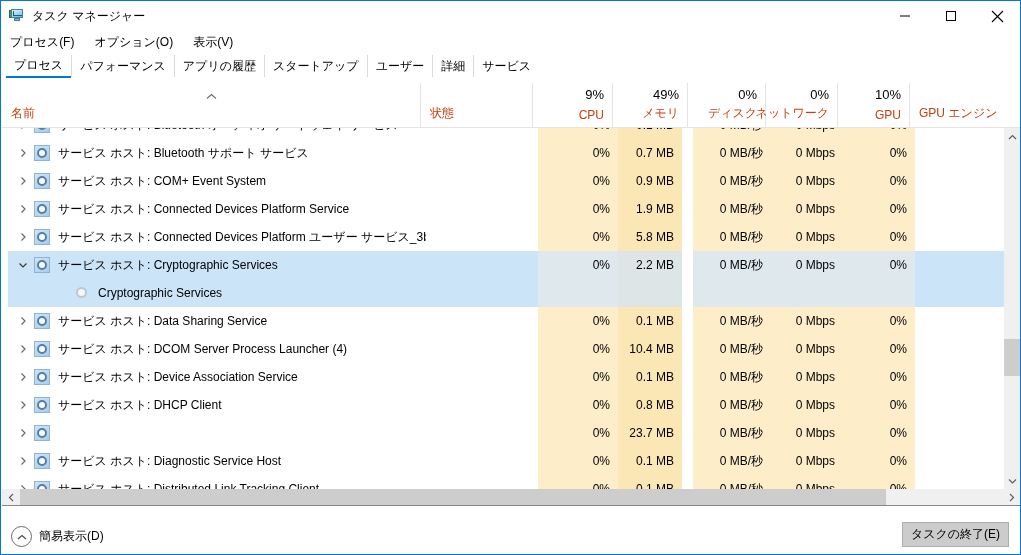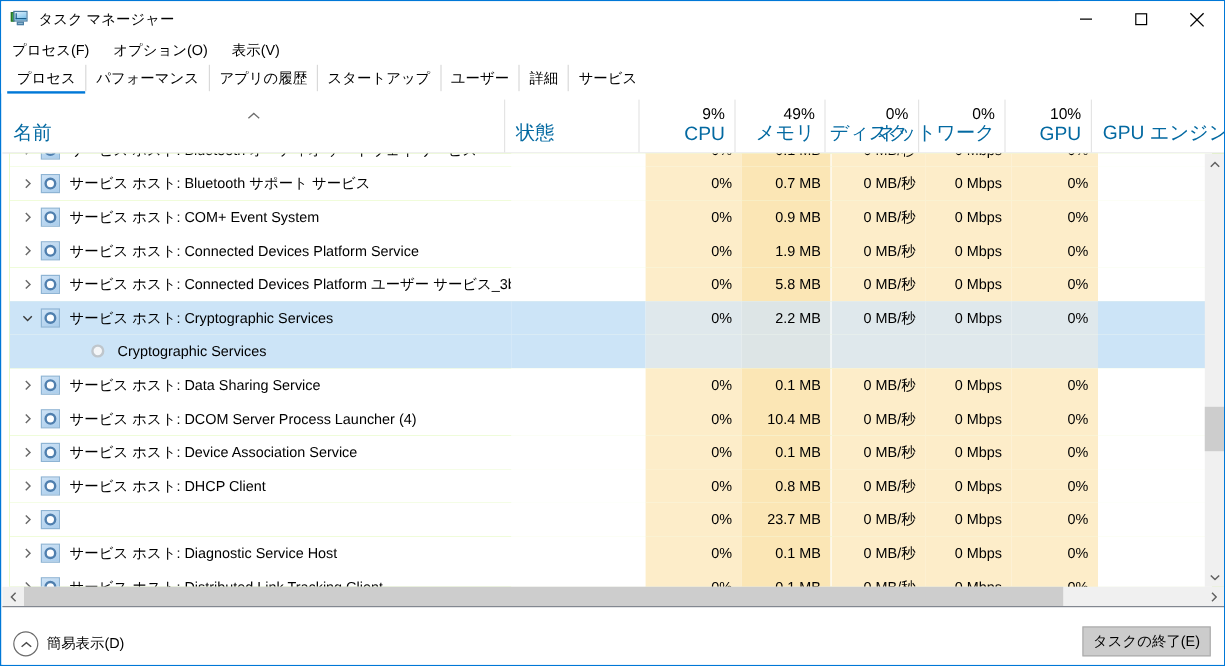--- a/index.html
+++ b/index.html
@@ -114,21 +114,21 @@
   
   .tabstrip {
     position: absolute;
     left: 0; top: 53px;
     width: 1019px;
     height: 24px;
     background: #ffffff;
   }
   .tabs {
     display: flex;
-    align-items: flex-start;
+    align-items: center;
     height: 24px;
     padding-left: 5px;
     box-sizing: border-box;
   }
   .tab {
     font-size: 12px;
     color: #000000;
     height: 22px;
     line-height: 22px;
     padding: 0 8px;
@@ -167,22 +167,22 @@
     position: absolute;
     top: 4px;
     right: 8px;
     font-size: 13px;
     color: #000000;
     white-space: nowrap;
   }
   .colhead .lbl {
     position: absolute;
     bottom: 5px;
-    font-size: 16px;
-    color: #0369a1;
+    font-size: 12px;
+    color: #c2410c;
     white-space: nowrap;
   }
   .colhead .lbl.r { right: 8px; }
   .colhead .lbl.l { left: 9px; }
   .sortarrow {
     position: absolute;
     left: 204px;
     top: 6px;
     width: 11px;
     height: 7px;
@@ -272,21 +272,21 @@
     font-size: 12px;
     color: #000000;
     text-align: right;
     box-sizing: border-box;
     padding-right: 8px;
     white-space: nowrap;
     overflow: hidden;
   }
   .c-status { left: 418px; width: 112px; background: #ffffff; }
   .c-cpu    { left: 530px; width: 80px;  background: #fdedc9; }
-  .c-mem    { left: 610px; width: 74px;  background: #fbe6b5; }
+  .c-mem    { left: 610px; width: 64px;  background: #fbe6b5; }
   .c-disk   { left: 685px; width: 78px;  background: #fdedc9; }
   .c-net    { left: 763px; width: 72px;  background: #fdedc9; }
   .c-gpu    { left: 835px; width: 72px;  background: #fdedc9; }
   .c-gpueng { left: 907px; width: 95px;  background: #ffffff; padding-right: 0; text-align: left; }
 
   .row.selected .c-status { background: #cce4f7; }
   .row.selected .c-cpu    { background: #dfe8ec; }
   .row.selected .c-mem    { background: #dde5e6; }
   .row.selected .c-disk   { background: #dfe8ec; }
   .row.selected .c-net    { background: #dfe8ec; }

